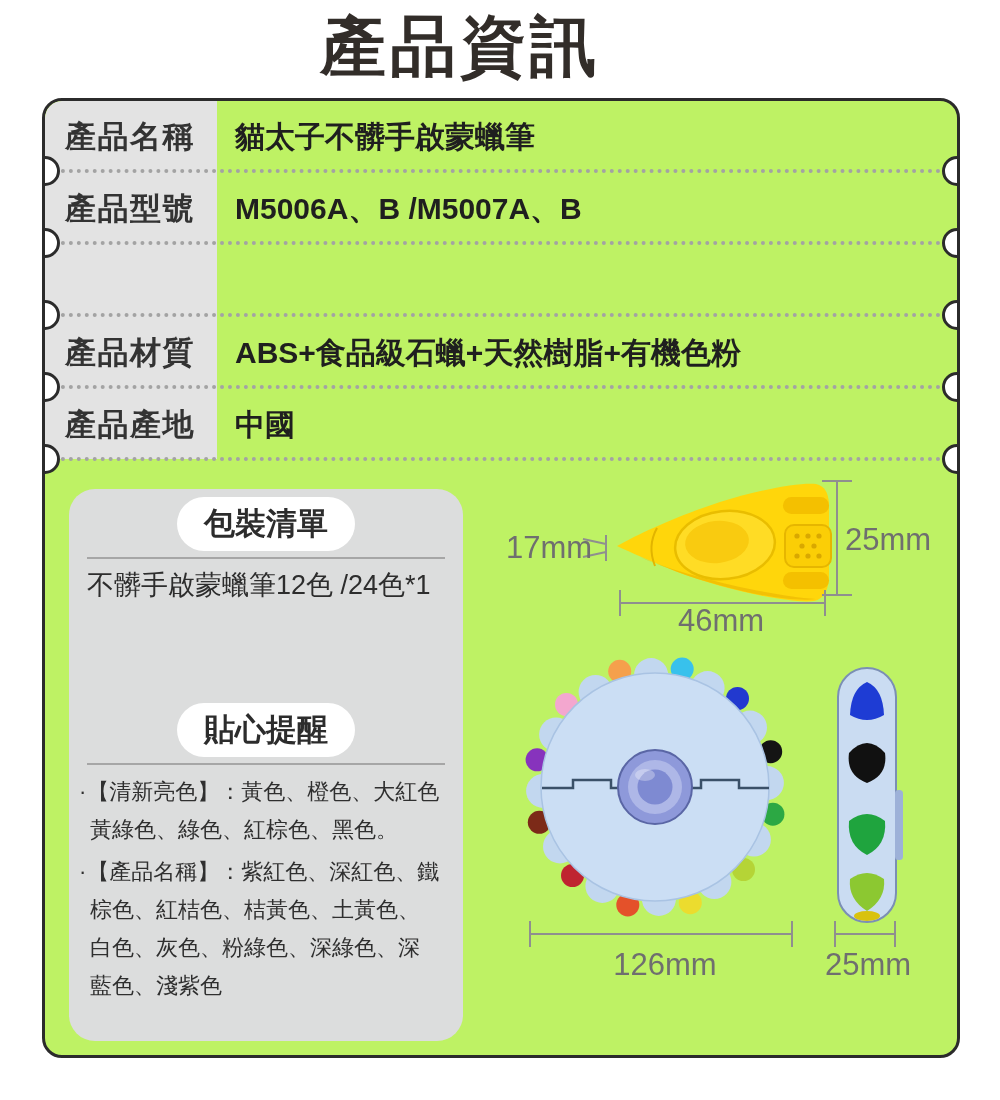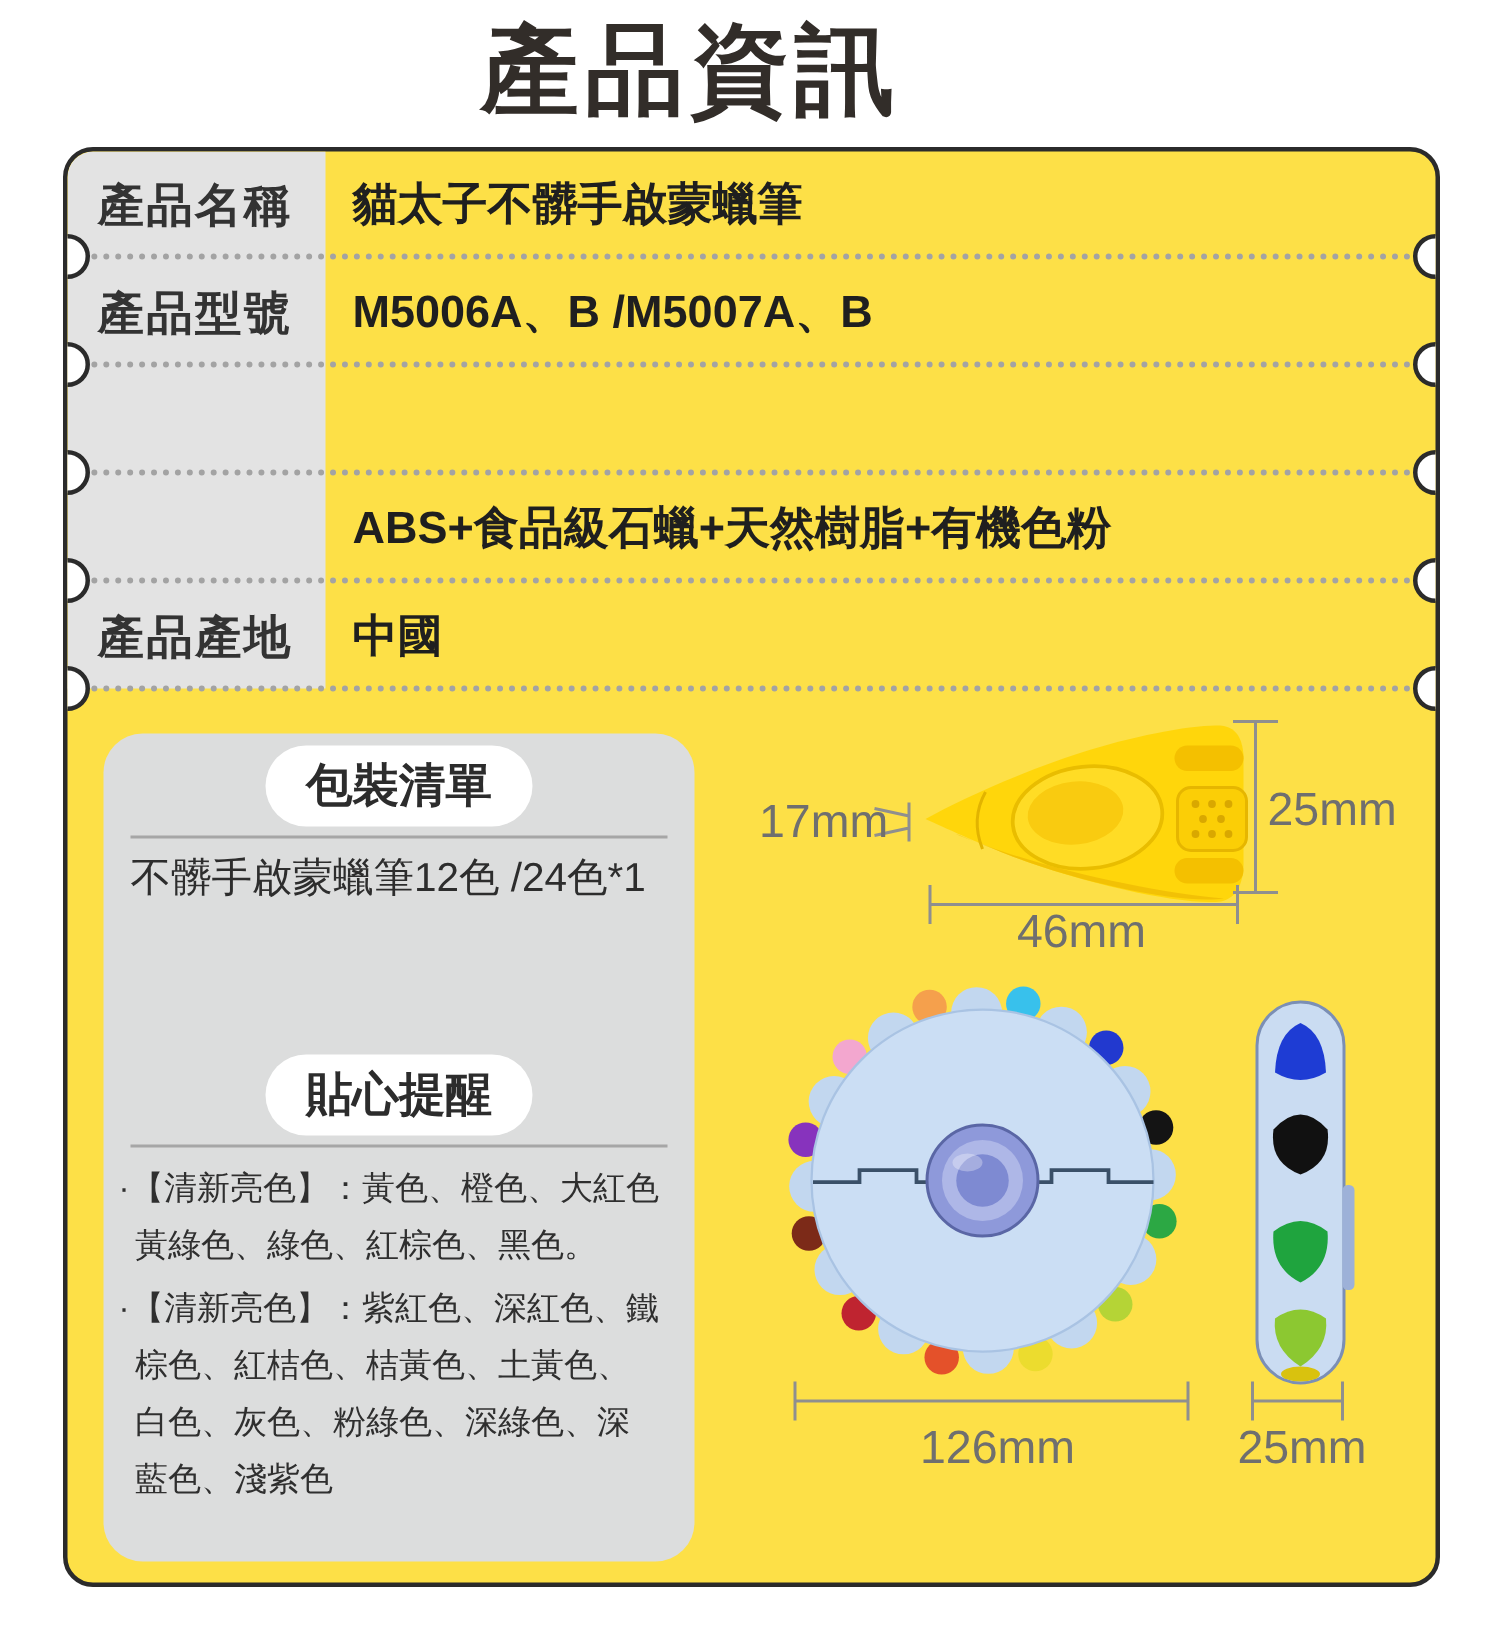--- a/index.html
+++ b/index.html
@@ -8,21 +8,21 @@
     font-family:"Liberation Sans", sans-serif; overflow:hidden;
   }
   .title {
     position:absolute; top:2px; left:0; width:920px; margin:0;
     text-align:center; font-size:66px; font-weight:900; color:#322d29;
     letter-spacing:4px;
   }
   .ticket {
     position:absolute; left:42px; top:98px; width:918px; height:960px;
     box-sizing:border-box; border:3px solid #2b2b2b; border-radius:20px;
-    background:#fde047; overflow:hidden;
+    background:#bef264; overflow:hidden;
   }
   .labelbg {
     position:absolute; left:0; top:0; width:172px; height:358px;
     background:#e3e3e3; border-top-left-radius:17px;
   }
   .row { position:absolute; left:0; width:100%; height:72px; }
   .row .lab {
     position:absolute; left:20px; top:0; height:72px; line-height:72px;
     font-size:31px; font-weight:700; color:#333; letter-spacing:1.5px;
     white-space:nowrap;
@@ -83,20 +83,21 @@
 
     <div class="row" style="top:0px">
       <div class="lab">產品名稱</div>
       <div class="val">貓太子不髒手啟蒙蠟筆</div>
     </div>
     <div class="row" style="top:72px">
       <div class="lab">產品型號</div>
       <div class="val">M5006A、B /M5007A、B</div>
     </div>
     <div class="row" style="top:216px">
+      <div class="lab">產品材質</div>
       <div class="val">ABS+食品級石蠟+天然樹脂+有機色粉</div>
     </div>
     <div class="row" style="top:288px">
       <div class="lab">產品產地</div>
       <div class="val">中國</div>
     </div>
 
     <div class="sep" style="top:68px"></div>
     <div class="sep" style="top:140px"></div>
     <div class="sep" style="top:212px"></div>
@@ -116,21 +117,21 @@
 
     <div class="panel">
       <div class="badge b1">包裝清單</div>
       <div class="pdiv d1"></div>
       <div class="pitem">不髒手啟蒙蠟筆12色 /24色*1</div>
       <div class="badge b2">貼心提醒</div>
       <div class="pdiv d2"></div>
       <div class="bullets">
         <div class="bline first"><span class="mk">·</span><span>【清新亮色】：黃色、橙色、大紅色</span></div>
         <div class="bline cont">黃綠色、綠色、紅棕色、黑色。</div>
-        <div class="bline first gap"><span class="mk">·</span><span>【清新亮色】：紫紅色、深紅色、鐵</span></div>
+        <div class="bline first gap"><span class="mk">·</span><span>【產品名稱】：紫紅色、深紅色、鐵</span></div>
         <div class="bline cont">棕色、紅桔色、桔黃色、土黃色、</div>
         <div class="bline cont">白色、灰色、粉綠色、深綠色、深</div>
         <div class="bline cont">藍色、淺紫色</div>
       </div>
     </div>
 
     <svg class="art" style="left:440px; top:372px" width="470" height="172" viewBox="0 0 470 172">
       <g>
         <path d="M132,73 C155,60 195,42 235,29 C272,17 316,9 331,11 C340,13 343,20 344,30
                  L344,103 C344,116 339,126 329,128 C305,131 240,117 190,98 C165,88 145,79 132,73 Z" fill="#FFD60B"></path>

